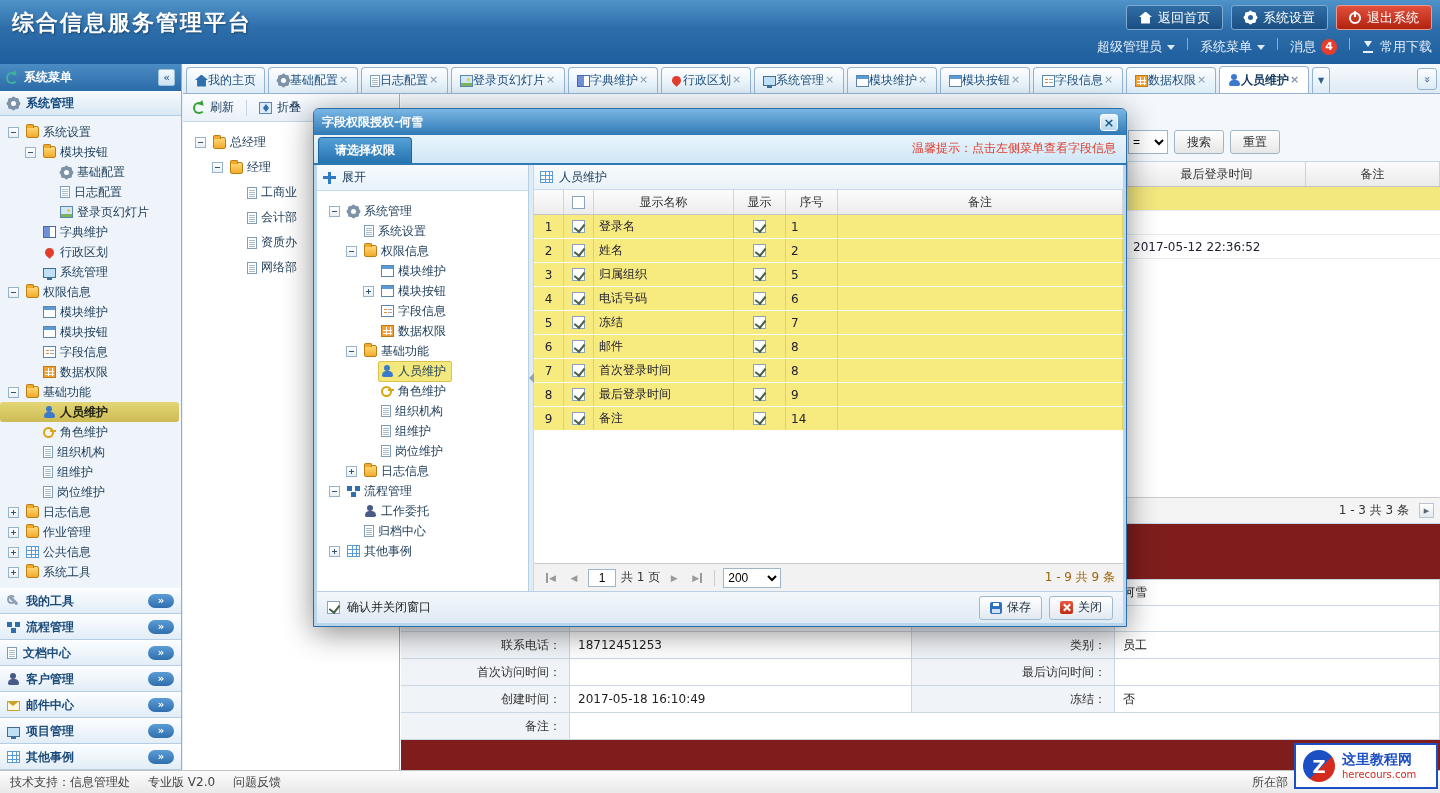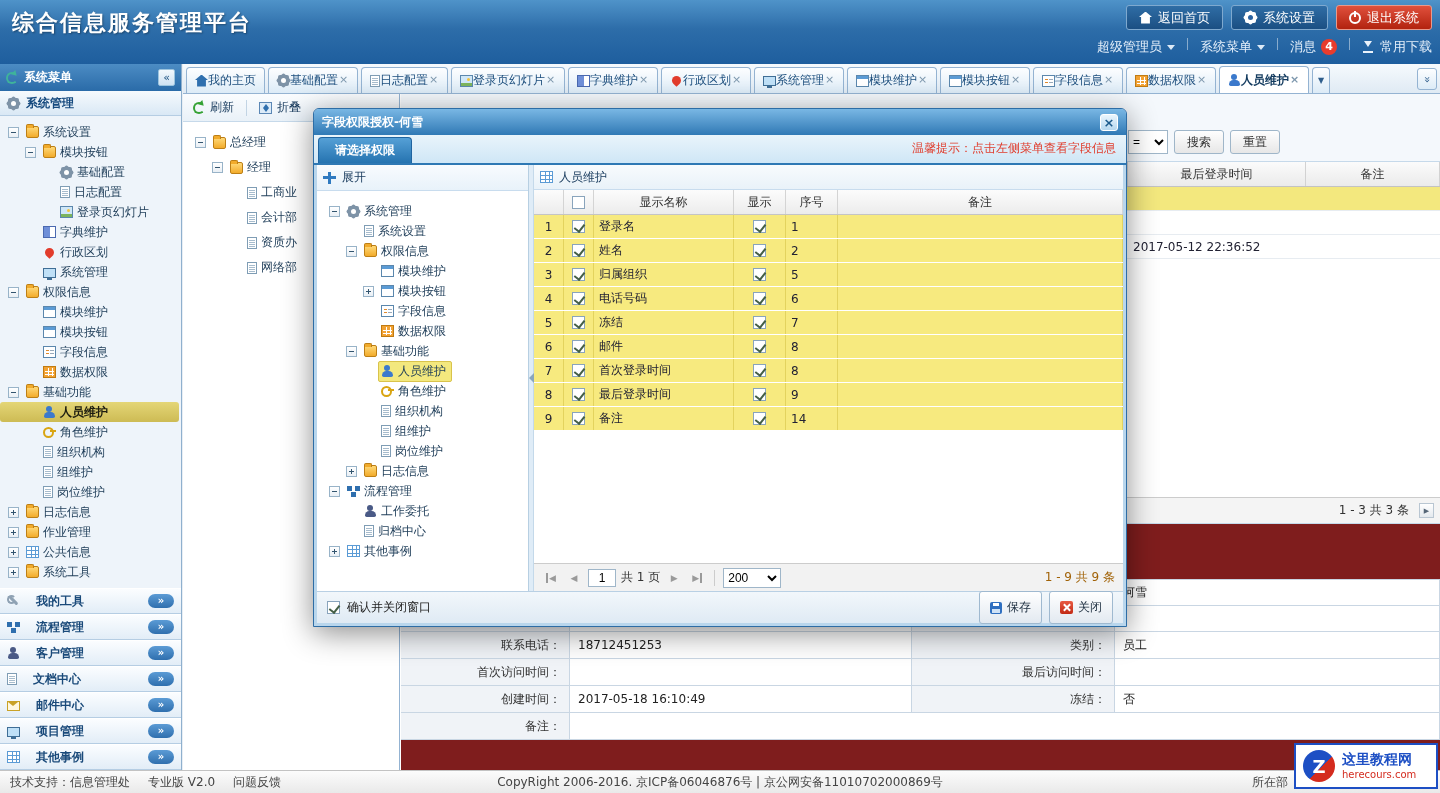--- a/index.html
+++ b/index.html
@@ -109,21 +109,21 @@
   .exp::before{content:"";position:absolute;left:2px;right:2px;top:4px;height:1px;background:#33556f}
   .exp.plus::after{content:"";position:absolute;top:2px;bottom:2px;left:4px;width:1px;background:#33556f}
   .exp-sp{width:15px;flex:none}
   .node{display:inline-flex;align-items:center;gap:4px;padding:1px 5px 1px 2px;border:1px solid transparent}
   .lbl{color:#1c3b57}
   .side-tree .ti.sel{background:linear-gradient(#e4d677,#cdbb54);border-radius:3px}
   .side-tree .ti.sel .lbl{color:#1d1d10;font-weight:bold}
 
   .accs{flex:none}
   .acc-item{height:26px;background:linear-gradient(#fbfdff,#e2edf7);border-top:1px solid #fff;border-bottom:1px solid #b5cde3;
-            color:#1a4a7a;font-weight:bold;display:flex;align-items:center;gap:16px;padding:12px 7px;cursor:pointer}
+            color:#1a4a7a;font-weight:bold;display:flex;align-items:center;gap:6px;padding:12px 7px;cursor:pointer}
   .pill{margin-left:auto;width:26px;height:14px;border-radius:7px;background:linear-gradient(#5b9bd5,#2f6fae);
         color:#fff;font-size:10px;line-height:13px;text-align:center}
   .pill::before{content:"\00BB"}
 
   
   .main{position:absolute;left:183px;top:64px;width:1257px;height:706px;background:#fff}
   .tabbar{position:absolute;top:0;left:0;right:0;height:30px;background:linear-gradient(#f6fafd,#dfeaf4);
           border-bottom:1px solid #94b3d2;display:flex;align-items:flex-end;gap:3px;padding:3px 28px 0 3px}
   .tab{display:inline-flex;align-items:center;height:26px;padding:0 8px;cursor:pointer;white-space:nowrap;
        background:linear-gradient(#fdfeff,#dcebf7);border:1px solid #94b3d2;border-bottom:none;border-radius:4px 4px 0 0;color:#1c4e7d}
@@ -218,21 +218,21 @@
   .pg-prev::before{content:"\25C0"}
   .pg-next::before{content:"\25B6"}
   .pg-last::before{content:"\25B6";border-right:2px solid #9a9a9a;padding-right:1px}
   .pg-input{width:28px;height:18px;border:1px solid #9fb6c9;text-align:center;font-size:12px}
   .pg-sep{width:1px;height:16px;background:#ccc;margin:0 3px}
   .size-select{width:58px;height:20px;border:1px solid #9fb6c9;background:#fff;font-size:12px}
   .gpager-summary{margin-left:auto;color:#a16207}
   .dlg-footer{height:32px;background:linear-gradient(#f2f7fb,#dfeaf4);border-top:1px solid #b9d0e4;display:flex;
               align-items:center;gap:7px;padding:0 10px;flex:none}
   .dlg-footer .spacer{flex:1}
-  .dbtn{display:inline-flex;align-items:center;gap:5px;height:33px;padding:0 10px;border:1px solid #9fb9d0;
+  .dbtn{display:inline-flex;align-items:center;gap:5px;height:24px;padding:0 10px;border:1px solid #9fb9d0;
         border-radius:3px;background:linear-gradient(#ffffff,#e2e9f0);color:#234;cursor:pointer;font-size:12px}
 
   
   .page-footer{position:absolute;left:0;bottom:0;width:1440px;height:23px;background:linear-gradient(#fcfcfc,#e9e9e9);
                border-top:1px solid #c3c3c3;display:flex;align-items:center;padding:0 10px;color:#444;gap:18px}
   .pf-center{position:absolute;left:50%;transform:translateX(-50%)}
   .pf-right{position:absolute;right:152px}
   .logo-box{position:absolute;right:2px;bottom:4px;width:144px;height:46px;background:#fff;border:2px solid #1d4fc4;
             display:flex;align-items:center;gap:7px;padding:0 7px;z-index:90}
   .logo-mark{width:32px;height:32px;border-radius:50%;background:linear-gradient(135deg,#1d4fc4 0 55%,#d42b1e 55%);
@@ -461,27 +461,27 @@
         <span class="ic i-wrench"></span>
         <span>我的工具</span>
         <span class="pill"></span>
       </div>
     <div class="acc-item">
         <span class="ic i-flow"></span>
         <span>流程管理</span>
         <span class="pill"></span>
       </div>
     <div class="acc-item">
+        <span class="ic i-doc"></span>
+        <span>文档中心</span>
+        <span class="pill"></span>
+      </div>
+    <div class="acc-item">
         <span class="ic i-persond"></span>
         <span>客户管理</span>
-        <span class="pill"></span>
-      </div>
-    <div class="acc-item">
-        <span class="ic i-doc"></span>
-        <span>文档中心</span>
         <span class="pill"></span>
       </div>
     <div class="acc-item">
         <span class="ic i-mail"></span>
         <span>邮件中心</span>
         <span class="pill"></span>
       </div>
     <div class="acc-item">
         <span class="ic i-mon"></span>
         <span>项目管理</span>
@@ -997,21 +997,20 @@
         <span>关闭</span>
       </button>
     </div>
   </div>
 </div>
 
 <div class="page-footer">
   <span>技术支持：信息管理处</span>
   <span>专业版 V2.0</span>
   <span>问题反馈</span>
-  <span class="pf-center">CopyRight 2006-2016. 京ICP备06046876号 | 京公网安备11010702000869号</span>
   <span class="pf-right">所在部</span>
 </div>
 
 <div class="logo-box">
   <span class="logo-mark">Z</span>
   <span class="logo-texts">
     <span class="logo-title">这里教程网</span>
     <span class="logo-domain">herecours.com</span>
   </span>
 </div>

